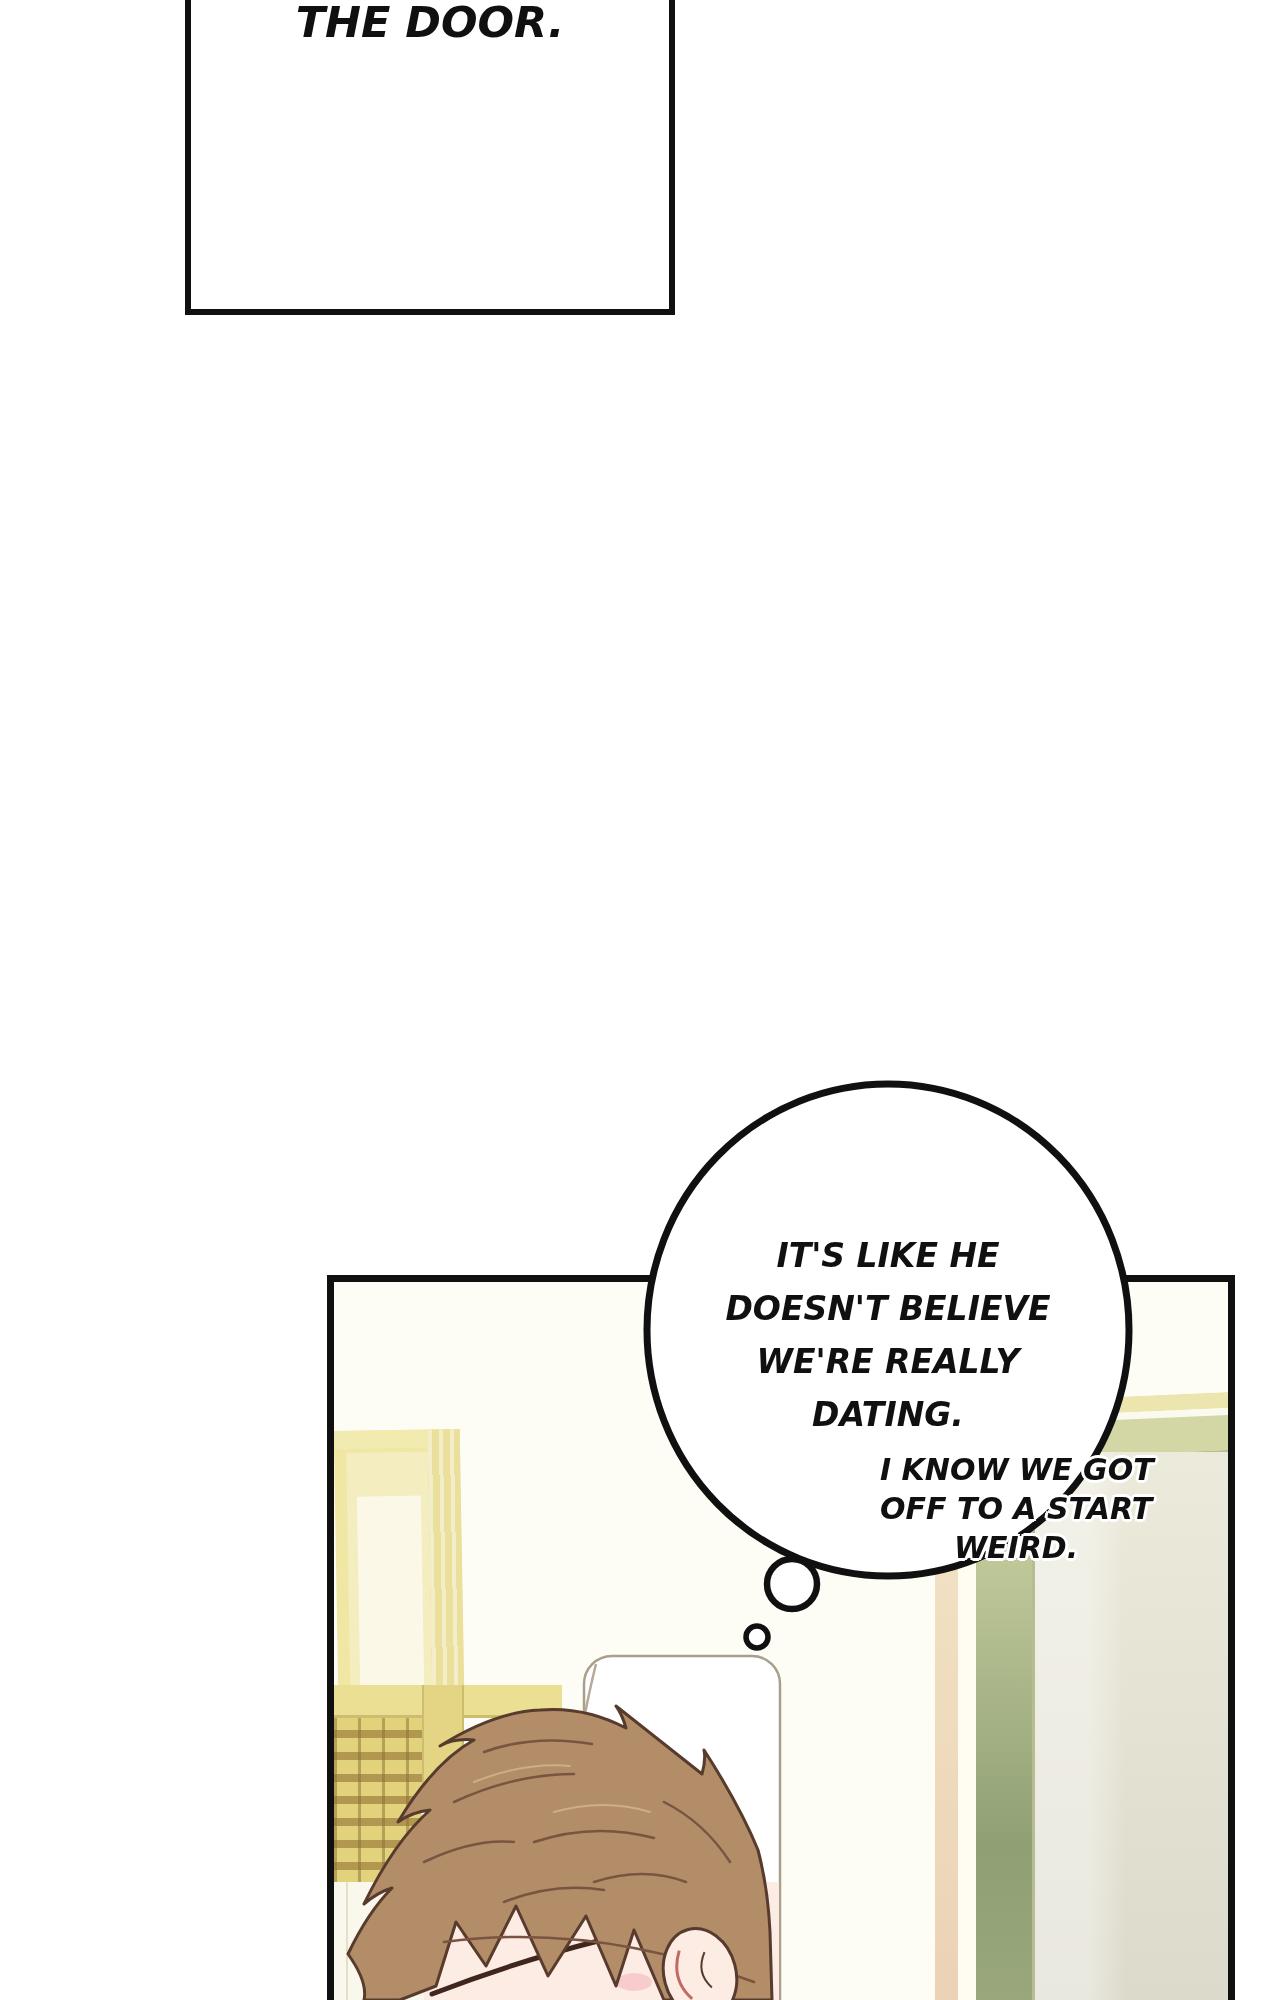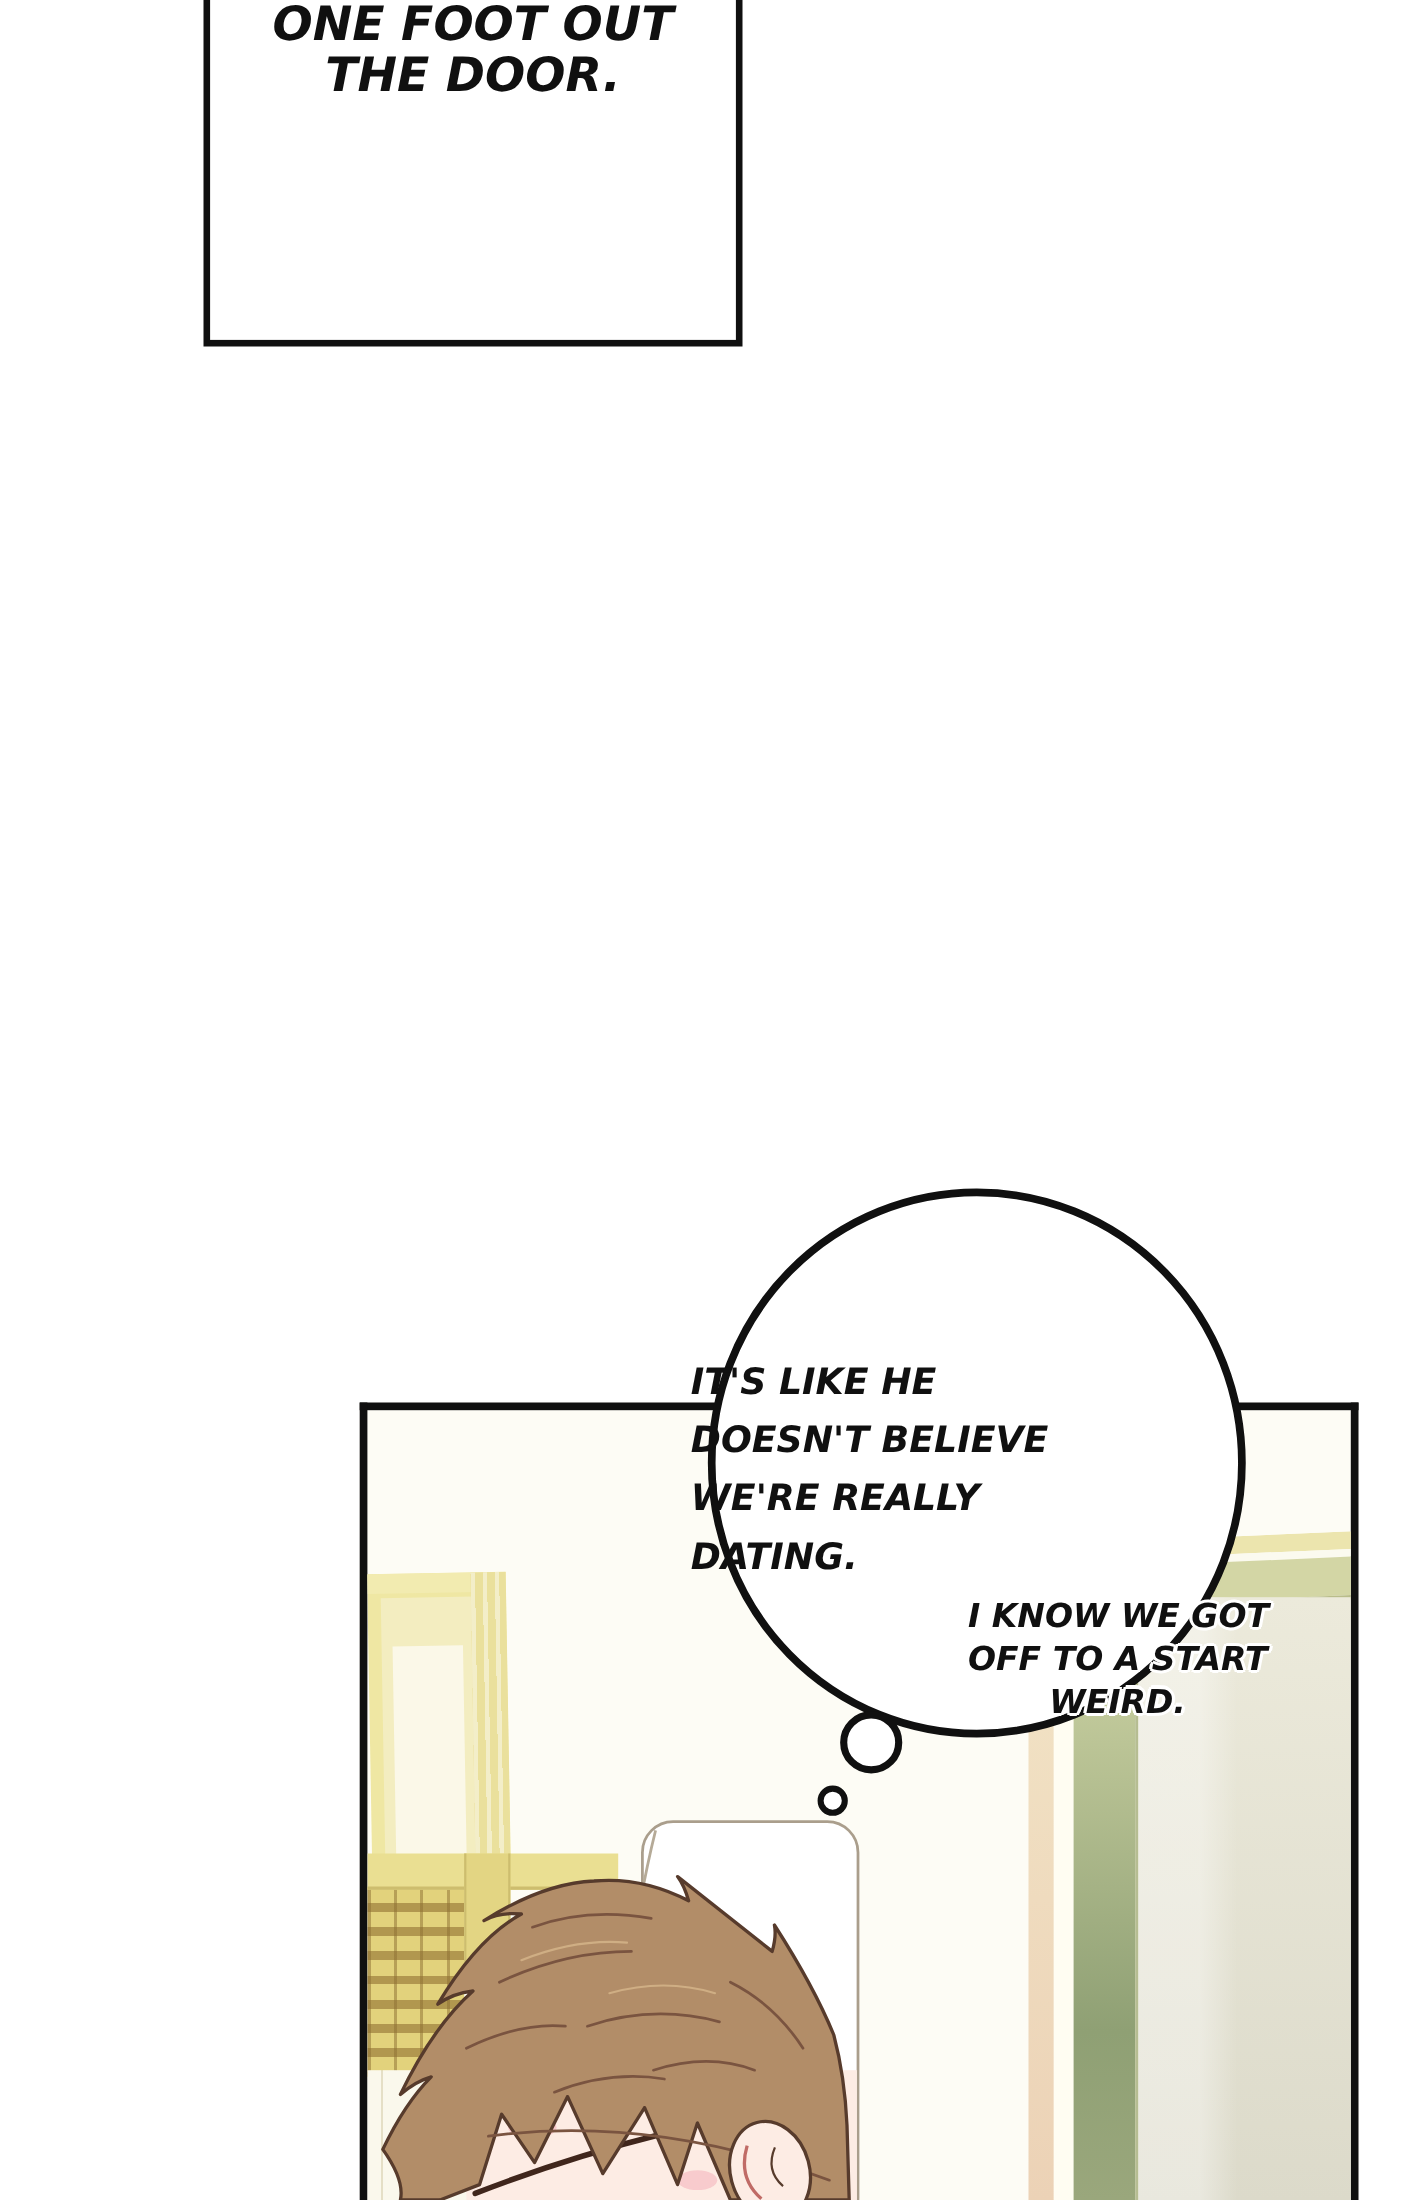--- a/index.html
+++ b/index.html
@@ -66,38 +66,37 @@
   .jamb-white{left:624px;top:170px;width:18px;height:548px;background:var(--door-white);}
   .jamb-olive{left:642px;top:170px;width:56px;height:548px;background:linear-gradient(180deg,var(--door-olive1) 6%, var(--door-olive2) 72%, #9aa77c);}
   .jamb-edge{left:698px;top:170px;width:3px;height:548px;background:#b6bd92;}
   .door-face{left:701px;top:170px;width:193px;height:548px;background:
     linear-gradient(90deg, rgba(255,255,255,.38) 0 56px, rgba(255,255,255,0) 90px),
     linear-gradient(180deg,var(--door-face1),var(--door-face2));}
   .scene-svg{left:0;top:0;width:894px;height:718px;}
   
   .bubble-svg{position:absolute;left:625px;top:1072px;width:520px;height:590px;z-index:2;}
   .bubble-text{
-    position:absolute;left:628px;top:1229px;width:520px;z-index:3;text-align:left;
+    position:absolute;left:628px;top:1229px;width:520px;z-index:3;text-align:center;
     font-size:33px;line-height:53px;font-weight:700;font-style:italic;color:var(--ink);white-space:nowrap;
   }
   
   .side-text{
     position:absolute;left:880px;top:1450px;width:272px;z-index:4;text-align:center;
     font-size:30px;line-height:39px;font-weight:700;font-style:italic;color:var(--ink);white-space:nowrap;
     text-shadow:-2px -2px 0 #fff,2px -2px 0 #fff,-2px 2px 0 #fff,2px 2px 0 #fff,
                 -3px 0 0 #fff,3px 0 0 #fff,0 -3px 0 #fff,0 3px 0 #fff;
   }
 </style>
 </head>
 <body>
 
 <div class="page">
 
   <div class="caption-box">
-    <div class="caption-line">ONE FOOT OUT</div>
     <div class="caption-line">THE DOOR.</div>
   </div>
 
   <div class="panel">
 
     <div class="window-frame">
       <div class="frame-top"></div>
       <div class="frame-mid"></div>
       <div class="frame-pane"></div>
       <div class="frame-strip"></div>

